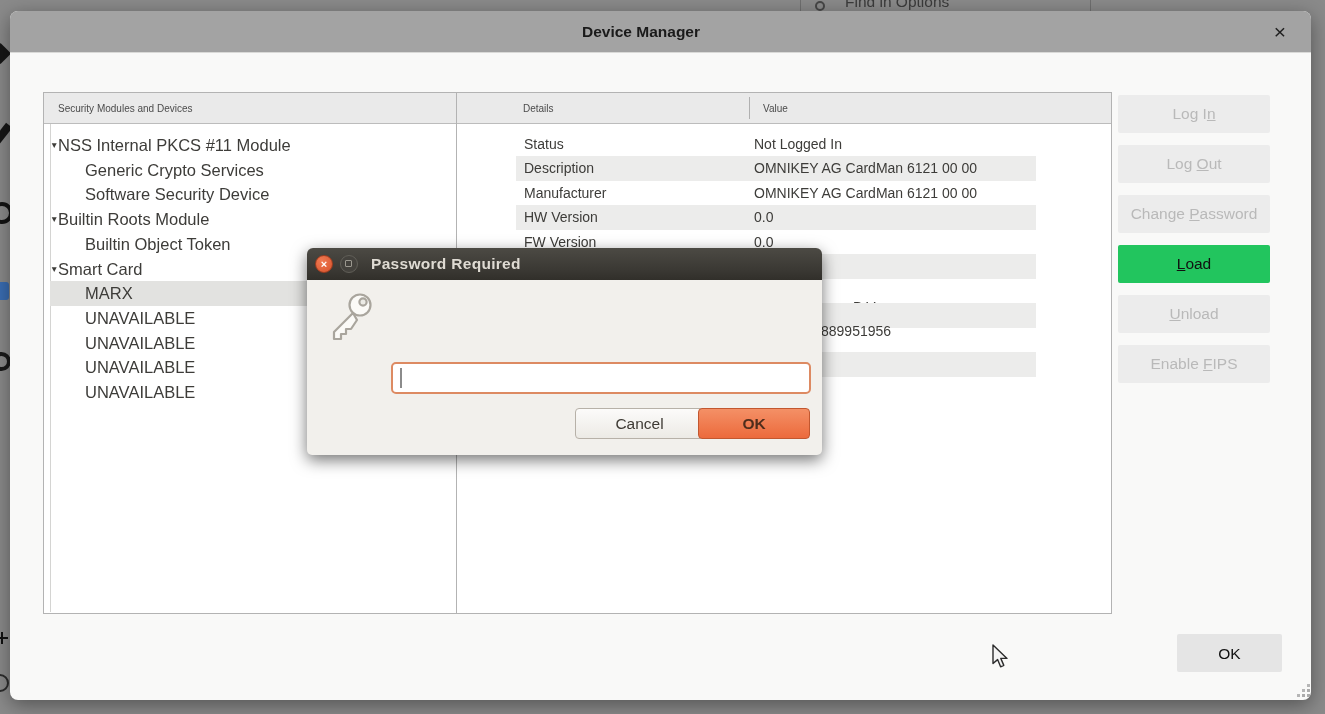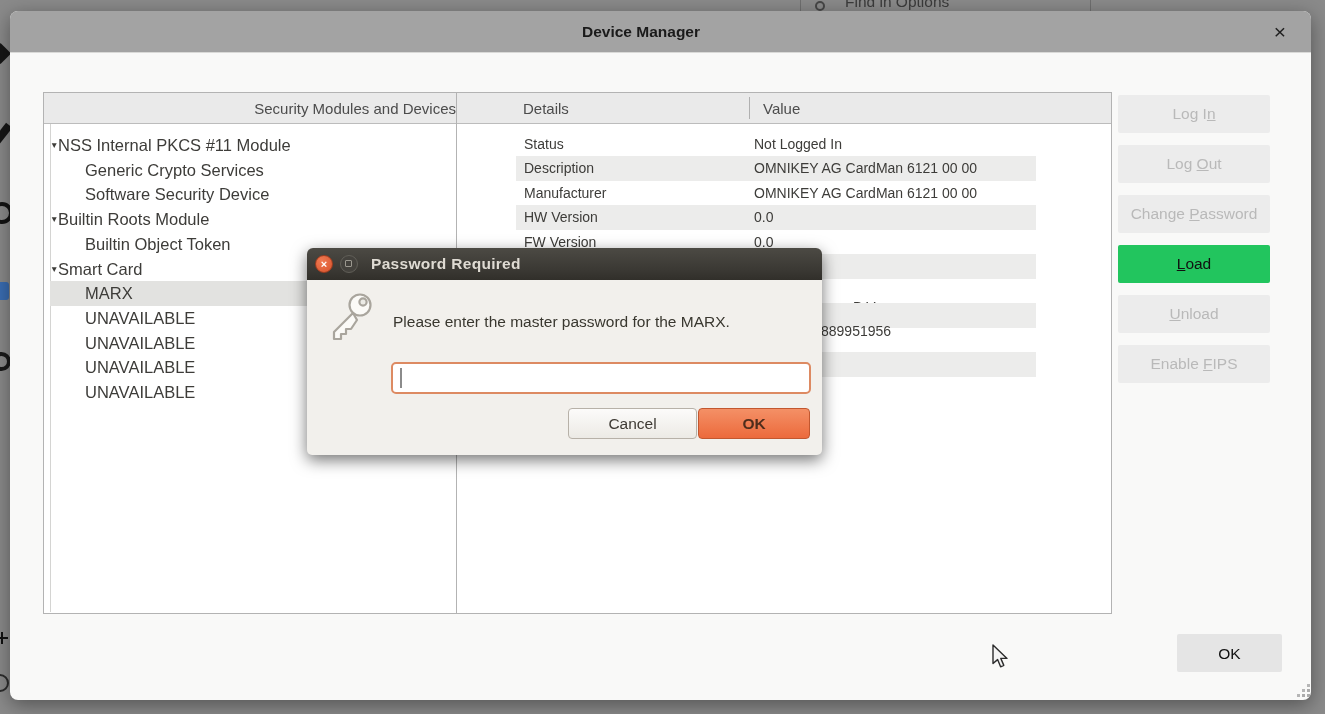--- a/index.html
+++ b/index.html
@@ -33,21 +33,21 @@
   .dm-title{position:absolute;left:0;top:0;width:1262px;height:41px;line-height:41px;text-align:center;
       font-weight:bold;font-size:15.5px;color:#1a1a1a;}
   .dm-close{position:absolute;right:18px;top:8px;width:26px;height:26px;line-height:25px;text-align:center;
       font-size:21px;color:#1e1e1e;}
 
   
   .panel{position:absolute;background:#fff;border:1px solid #b3b3b3;box-sizing:border-box;}
   .tree-panel{left:33px;top:81px;width:414px;height:522px;}
   .details-panel{left:446px;top:81px;width:656px;height:522px;}
   .panel-header{position:absolute;top:0;left:0;right:0;height:31px;background:#eaeaea;
-      border-bottom:1px solid #bcbcbc;font-size:15px;color:#4c4c4c;line-height:31px;box-sizing:border-box;text-align:right;}
+      border-bottom:1px solid #bcbcbc;font-size:10px;color:#4c4c4c;line-height:31px;box-sizing:border-box;}
   .tp-header-label{padding-left:14px;}
   .h-details{position:absolute;left:66px;top:0;}
   .h-value{position:absolute;left:306px;top:0;}
   .h-div{position:absolute;left:292px;top:4px;width:1px;height:22px;background:#b0b0b0;}
   .tree-line{position:absolute;left:6px;top:31px;bottom:1px;width:1px;background:#d4d4d2;}
 
   
   .trow{position:absolute;left:6px;right:2px;height:24.7px;line-height:24.7px;font-size:16.5px;color:#3d3c39;}
   .trow.sel{background:#e2e2e0;}
   .tri{position:absolute;left:0;top:0;width:9px;font-size:8.5px;line-height:24.7px;color:#3d3c39;}
@@ -87,21 +87,21 @@
   .pw-max i{position:absolute;left:4px;top:4px;width:7px;height:7px;border:1.5px solid #9b988f;border-radius:1px;box-sizing:border-box;}
   .pw-title{position:absolute;left:64px;top:0;height:32px;line-height:32px;color:#dfdbd3;
       font-weight:bold;font-size:15.5px;letter-spacing:.3px;white-space:nowrap;}
   .pw-key{position:absolute;left:16px;top:42px;}
   .pw-msg{position:absolute;left:86px;top:65px;font-size:15.5px;color:#39372f;white-space:nowrap;}
   .pw-input{position:absolute;left:84px;top:114px;width:420px;height:32px;box-sizing:border-box;background:#fff;
       border:2px solid #dd8a62;border-radius:5px;outline:none;padding:0 8px;font-size:15.5px;font-family:inherit;color:#333;}
   .caret{position:absolute;left:93px;top:120px;width:2px;height:20px;background:#8b8b8b;}
   .pwbtn{position:absolute;top:160px;height:31px;border-radius:4px;font-size:15.5px;font-family:inherit;
       box-sizing:border-box;text-align:center;line-height:28px;padding:0;}
-  .pw-cancel{left:261px;width:129px;background:linear-gradient(#fcfbfa,#eceae5);border:1px solid #b7b1a8;color:#3e3a34;}
+  .pw-cancel{left:268px;width:129px;background:linear-gradient(#fcfbfa,#eceae5);border:1px solid #b7b1a8;color:#3e3a34;}
   .pw-ok{left:391px;width:112px;background:linear-gradient(#f49066,#ec6a3c);border:1px solid #c2572f;
       color:#4f2d1c;font-weight:bold;}
 
   .cursor{position:absolute;left:991px;top:644px;z-index:99;}
 </style>
 </head>
 <body>
 
 <div class="screen">
 
@@ -229,21 +229,20 @@
     </div>
 
     <svg class="pw-key" width="54" height="56" viewBox="0 0 54 56">
       <g fill="#fbfaf7" stroke="#a9a59d" stroke-width="2.2" stroke-linejoin="round">
         <circle cx="37" cy="15" r="10.5"></circle>
         <path d="M30 23 L11 42 L11 49 L18 49 L18 44 L23 44 L23 39 L28 39 L34 30 Z"></path>
         <circle cx="40" cy="12" r="3.6" fill="#ecebe6"></circle>
       </g>
     </svg>
 
-    <div class="pw-msg">Please enter the master password for the MARX.</div>
     <input class="pw-input" type="password" value="" style="">
     <div class="caret"></div>
 
     <button class="pwbtn pw-cancel">Cancel</button>
     <button class="pwbtn pw-ok">OK</button>
   </div>
 
   <svg class="cursor" width="20" height="26" viewBox="0 0 20 26">
     <path d="M2,1 L2,19.5 L6.6,15.6 L9.6,22.8 L12.8,21.4 L9.8,14.4 L16,14.4 Z" fill="#f4f4f4" stroke="#2b2b2b" stroke-width="1.4" stroke-linejoin="round"></path>
   </svg>

